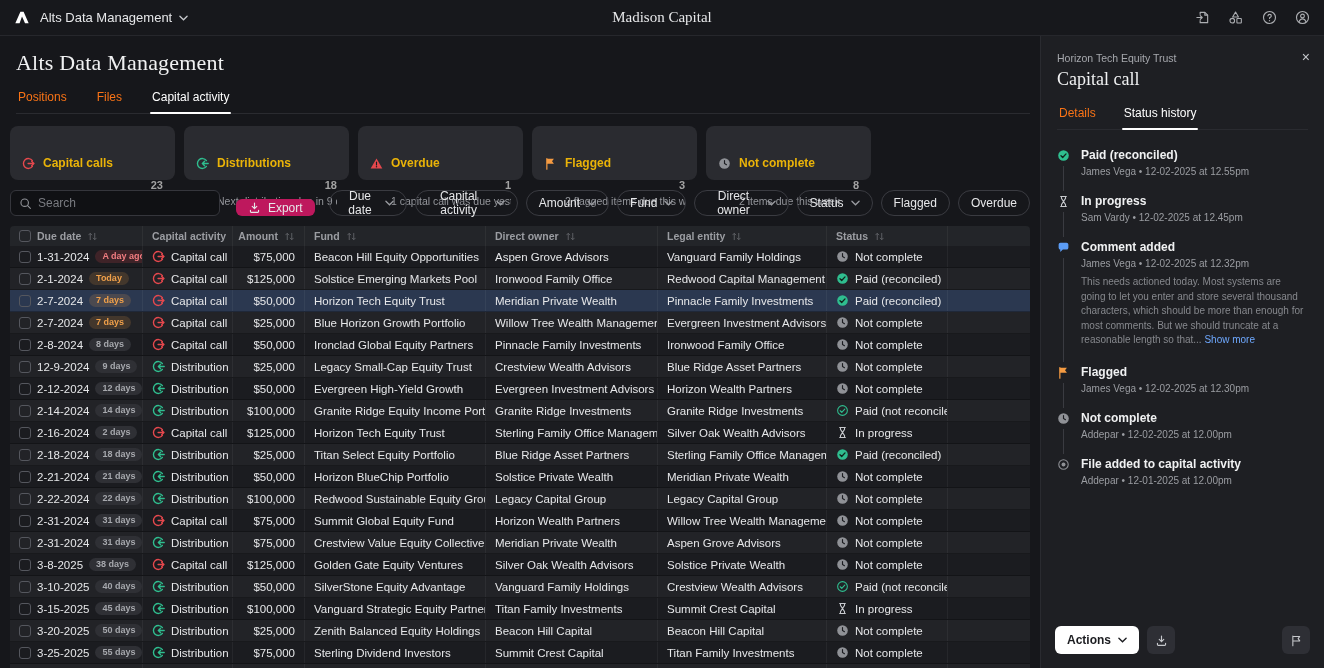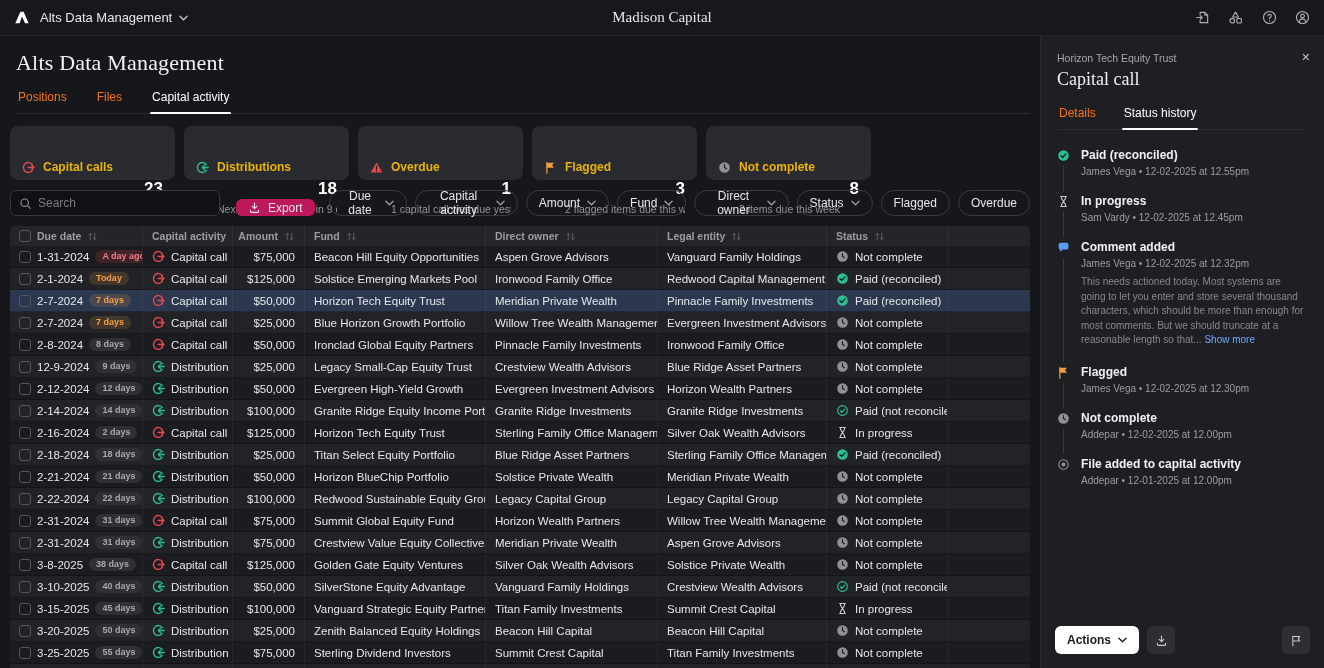--- a/index.html
+++ b/index.html
@@ -35,21 +35,21 @@
   .tab.active { color:#fff; }
   .tab.active::after { content:''; position:absolute; left:0; right:0; bottom:-1px;
     height:2px; background:#fff; border-radius:2px; }
 
   
   .cards { display:flex; gap:9px; margin-top:12px; }
   .card { width:165px; height:54px; background:#2a2b30; border-radius:8px;
     padding:9px 12px 0; cursor:pointer; }
   .card-top { display:flex; align-items:center; gap:8px; }
   .card-label { font-weight:700; font-size:12px; color:#eab308; }
-  .card-count { margin-left:auto; font-weight:700; font-size:17px; color:#ffffff;margin-top:44px; }
+  .card-count { margin-left:auto; font-weight:700; font-size:11px; color:#a3a3a3;margin-top:44px; }
   .card-sub { margin:4px 0 0 21px; font-size:10.5px; color:#94969b; white-space:nowrap;
     overflow:hidden; }
 
   
   .toolbar { display:flex; align-items:flex-end; gap:8px; margin-top:10px; }
   .search { width:222px; height:26px; background:#101114; border:1px solid #35363c;
     border-radius:6px; display:flex; align-items:center; gap:6px; padding:0 8px; margin-right:8px; }
   .search input { background:none; border:0; outline:none; color:#e6e7e9;
     font:12px "Liberation Sans",sans-serif; width:100%; }
   .search input::placeholder { color:#797b80; }

